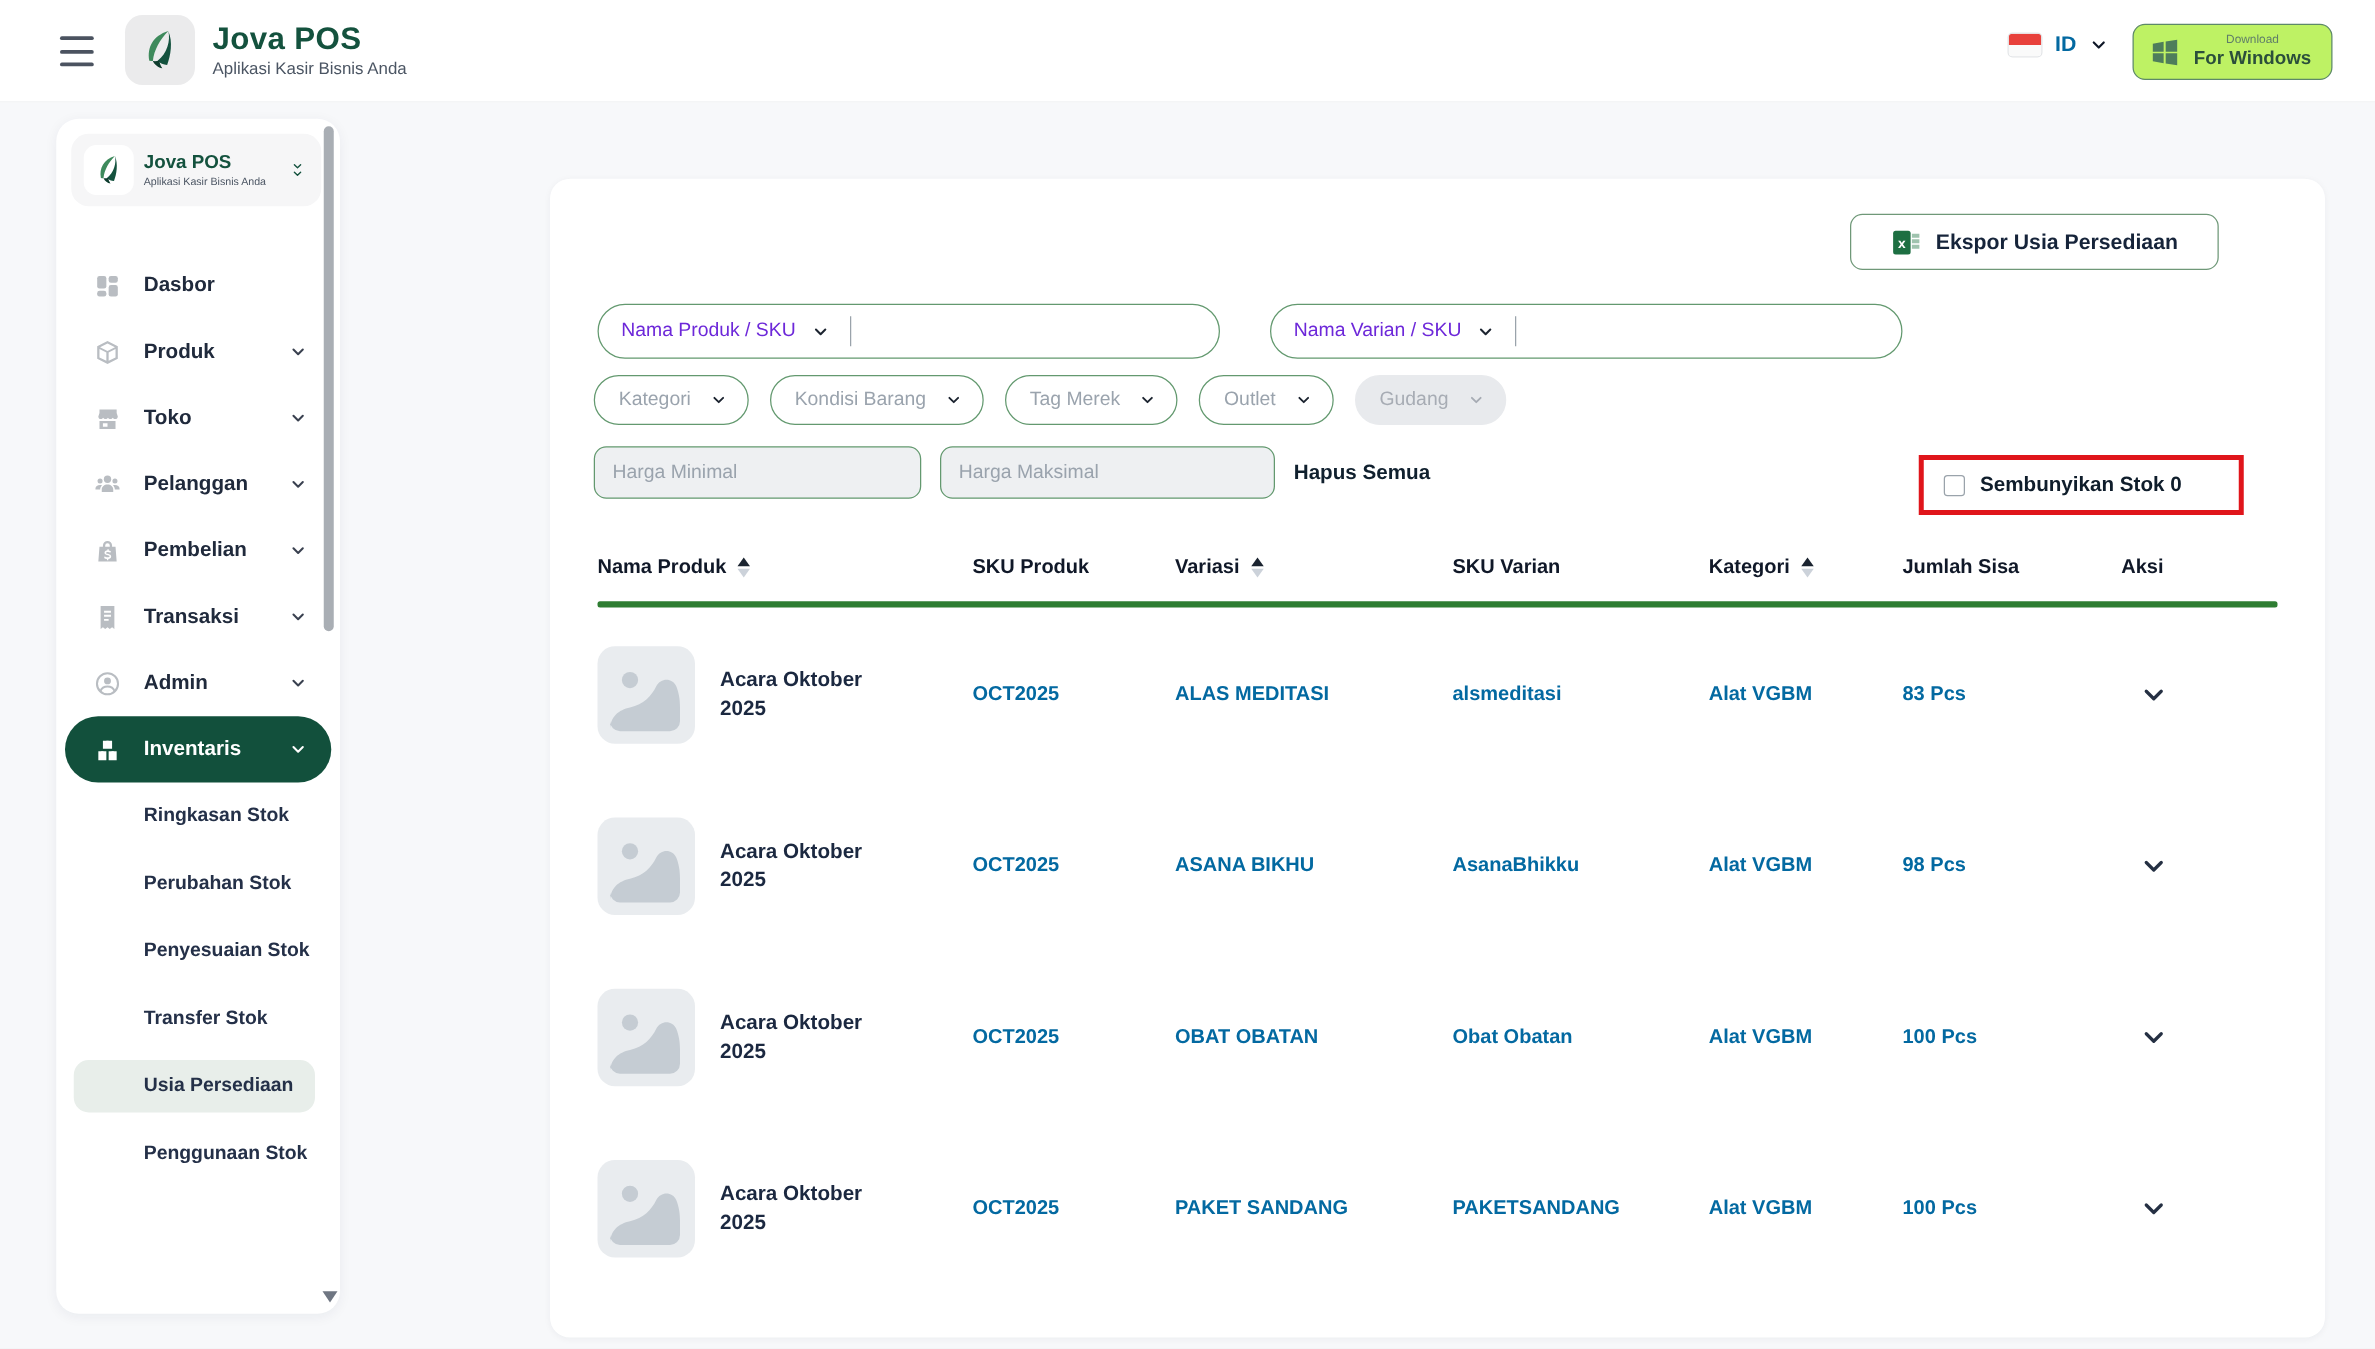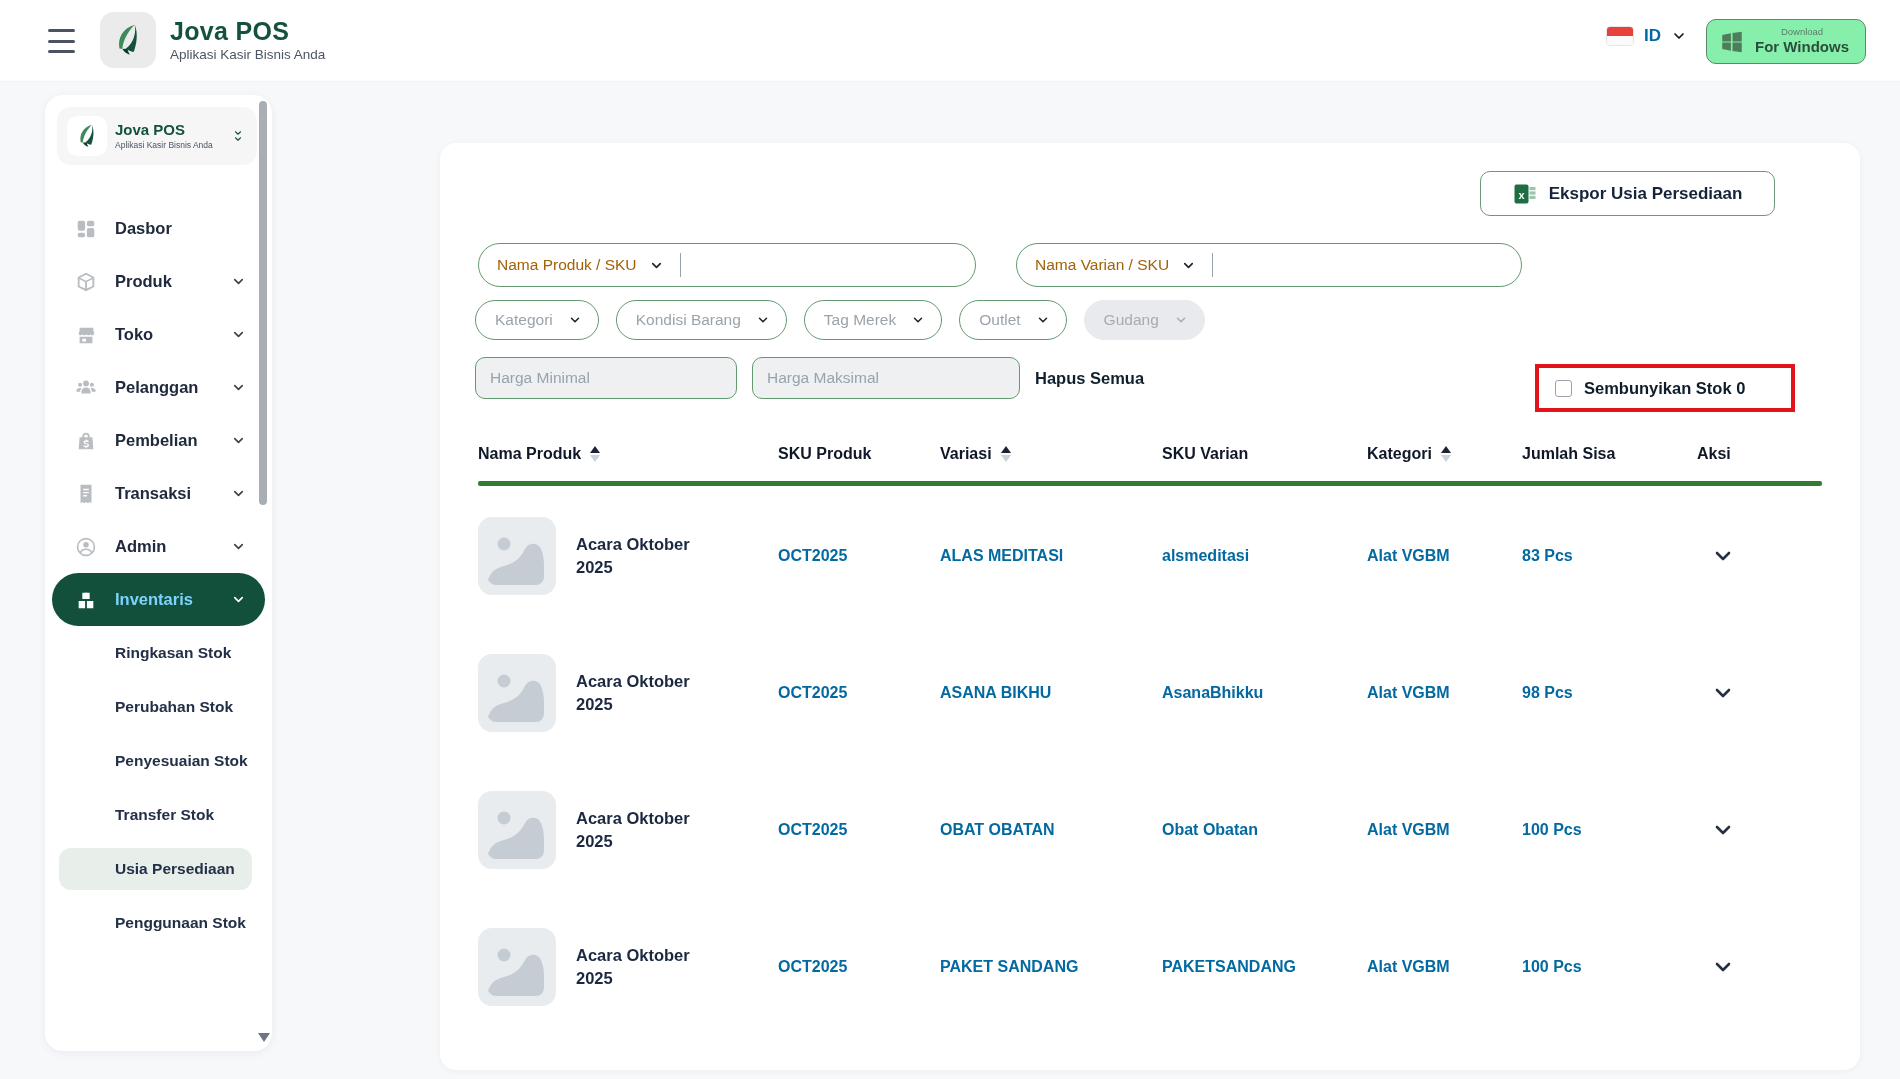--- a/index.html
+++ b/index.html
@@ -12,57 +12,57 @@
   .hamburger { position:absolute; left:48px; top:29px; width:27px; height:24px; display:flex; flex-direction:column; justify-content:space-between; cursor:pointer; }
   .hamburger span { display:block; height:3px; background:#4b5360; border-radius:2px; }
   .brand { position:absolute; left:100px; top:12px; display:flex; align-items:center; gap:14px; }
   .logo-chip { width:56px; height:56px; border-radius:14px; background:#ebebec; display:flex; align-items:center; justify-content:center; }
   .brand-name { font-size:25px; font-weight:800; color:#14523e; letter-spacing:.3px; line-height:1.05; }
   .brand-tag { font-size:13.5px; color:#4b5563; margin-top:3px; }
   .lang { position:absolute; left:1606px; top:26px; display:flex; align-items:center; gap:10px; cursor:pointer; }
   .flag { width:28px; height:20px; border-radius:4px; overflow:hidden; border:1px solid #e3e5e8; }
   .flag .r { height:50%; background:#e8413c; } .flag .w { height:50%; background:#fafafa; }
   .lang-code { font-size:17px; font-weight:600; color:#0369a1; }
-  .dl-btn { position:absolute; left:1706px; top:19px; width:160px; height:45px; border:1.4px solid #5d8968; border-radius:10px; background:#86efac; display:flex; align-items:center; gap:10px; padding:0 12px; cursor:pointer; }
+  .dl-btn { position:absolute; left:1706px; top:19px; width:160px; height:45px; border:1.4px solid #5d8968; border-radius:10px; background:#bef264; display:flex; align-items:center; gap:10px; padding:0 12px; cursor:pointer; }
   .dl-txt { display:flex; flex-direction:column; line-height:1.15; }
   .dl-small { font-size:9.5px; color:#5f7d69; }
   .dl-big { font-size:15px; font-weight:600; color:#2b4f3b; }
 
   
   .sidebar { position:absolute; left:45px; top:95px; width:227px; height:956px; background:#fff; border-radius:18px; box-shadow:0 2px 10px rgba(20,40,60,.06); }
   .side-logo { position:absolute; left:12px; top:12px; width:200px; height:58px; background:#f6f6f7; border-radius:14px; display:flex; align-items:center; gap:8px; padding:0 10px; }
   .side-logo .logo-chip { width:40px; height:40px; border-radius:10px; background:#fff; }
   .side-brand-name { font-size:15px; font-weight:800; color:#14523e; line-height:1.05; }
   .side-brand-tag { font-size:8.5px; color:#4b5563; margin-top:2px; }
   .collapse { margin-left:auto; color:#14523e; display:flex; flex-direction:column; cursor:pointer; }
   .collapse svg { display:block; }
   .menu { position:absolute; left:0; top:107px; width:227px; }
   .mi { position:relative; height:53px; display:flex; align-items:center; padding:0 26px 0 30px; cursor:pointer; }
   .mi .ic { width:22px; height:22px; color:#b9bdc2; flex:0 0 22px; }
   .mi .lbl { margin-left:18px; font-size:16.5px; font-weight:600; color:#202a3c; }
   .mi .chev { margin-left:auto; color:#3a4150; display:flex; }
   .mi.active { background:#12503c; border-radius:28px; margin:0 7px; padding:0 19px 0 23px; height:53px; }
   .mi.active .ic { color:#fff; }
-  .mi.active .lbl { color:#7dd3fc; }
+  .mi.active .lbl { color:#ffffff; }
   .mi.active .chev { color:#fff; }
   .submenu { width:227px; }
   .smi { position:relative; height:54px; display:flex; align-items:center; padding-left:70px; font-size:15.5px; font-weight:600; color:#243048; cursor:pointer; }
   .smi.active::before { content:""; position:absolute; left:14px; right:20px; top:6px; bottom:6px; background:#e8eeea; border-radius:12px; }
   .smi span { position:relative; }
   .scroll-thumb { position:absolute; left:214px; top:6px; width:8px; height:404px; background:#a9aeb4; border-radius:4px; cursor:pointer; }
   .scroll-arrow { position:absolute; left:213px; top:938px; width:0; height:0; border-left:6px solid transparent; border-right:6px solid transparent; border-top:9px solid #6f7682; cursor:pointer; }
 
   
   .card { position:absolute; left:440px; top:143px; width:1420px; height:927px; background:#fff; border-radius:16px; box-shadow:0 1px 6px rgba(20,40,60,.05); }
 
   .export-btn { position:absolute; left:1040px; top:28px; height:45px; width:295px; border:1.4px solid #6f9878; border-radius:10px; background:#fff; display:flex; align-items:center; justify-content:center; gap:12px; cursor:pointer; }
   .export-btn .lbl { font-size:17px; font-weight:600; color:#16243a; }
 
   .combo { position:absolute; top:100px; height:44px; border:1.5px solid #63996f; border-radius:22px; display:flex; align-items:center; background:#fff; }
-  .combo .lbl { padding-left:18px; font-size:15.5px; font-weight:500; color:#a16207; }
+  .combo .lbl { padding-left:18px; font-size:15.5px; font-weight:500; color:#6d28d9; }
   .combo .chev { margin-left:12px; color:#1c2430; display:flex; cursor:pointer; }
   .combo .div { width:1px; height:24px; background:#9aa3ab; margin-left:16px; }
   .combo input { flex:1; border:none; outline:none; background:transparent; height:100%; padding:0 14px; font-size:15px; font-family:inherit; border-radius:0 22px 22px 0; }
   #combo-product { left:38px; width:498px; }
   #combo-variant { left:576px; width:506px;justify-content:flex-end; }
 
   .pills { position:absolute; left:35px; top:157px; display:flex; gap:17px; }
   .pill { height:40px; border:1.5px solid #63996f; border-radius:20px; background:#fff; display:inline-flex; align-items:center; gap:15px; padding:0 16px 0 19px; cursor:pointer; }
   .pill .lbl { font-size:15.5px; font-weight:500; color:#9aa3ad; }
   .pill .chev { color:#1c2430; display:flex; }

